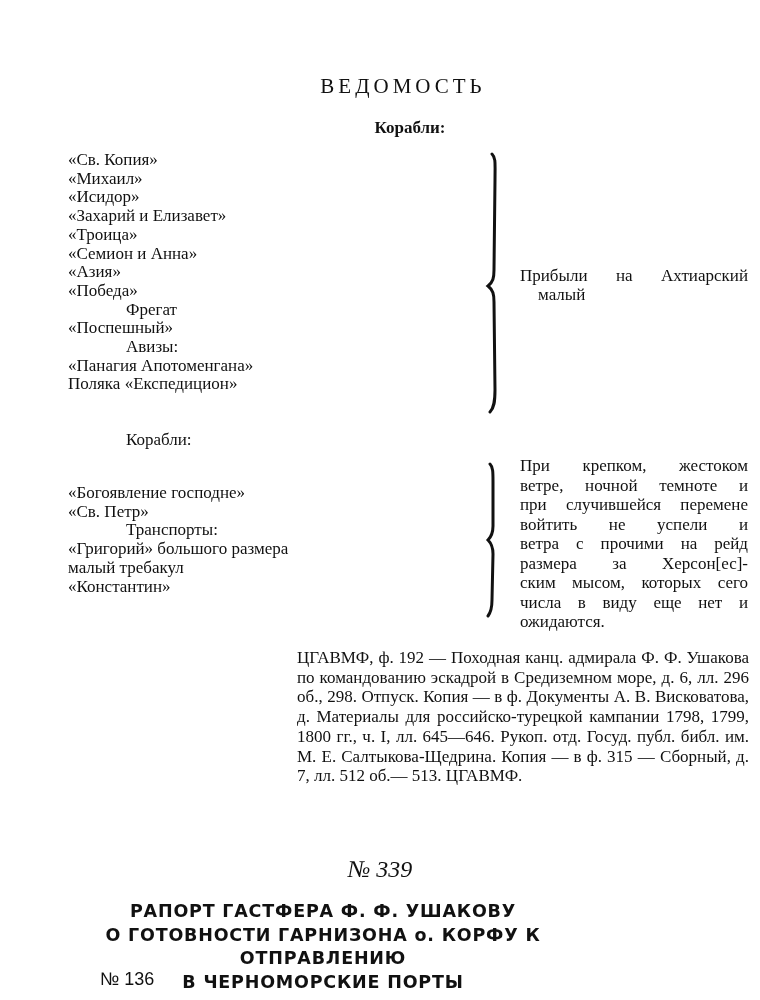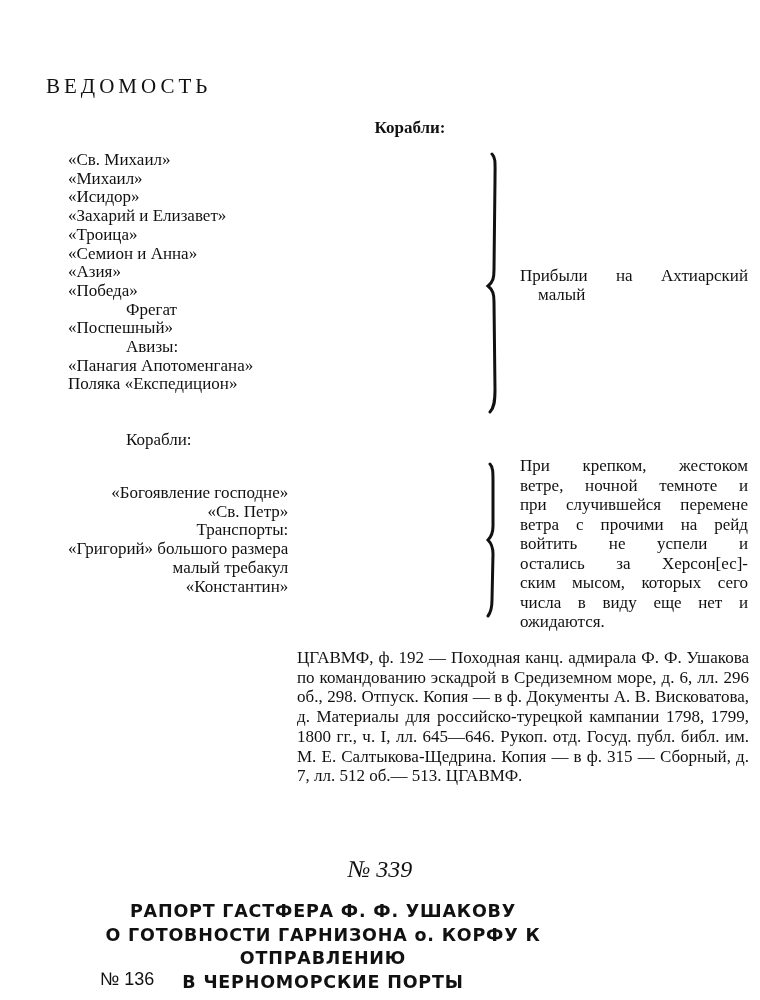--- a/index.html
+++ b/index.html
@@ -3,34 +3,34 @@
   <meta charset="utf-8">
   <style>
     html, body { margin: 0; padding: 0; }
     body {
       width: 760px; height: 1000px; background: #ffffff; color: #111111;
       font-family: "Liberation Serif", "DejaVu Serif", serif;
       position: relative; overflow: hidden;
     }
     .abs { position: absolute; }
     .title {
-      left: 0; width: 760px; top: 74px; text-align: left;
+      left: 0; width: 760px; top: 74px; text-align: center;
       font-size: 21px; letter-spacing: 4px; font-weight: normal;
       padding-left: 46px; box-sizing: border-box;
     }
     .subhead-bold {
       left: 0; width: 760px; top: 118px; text-align: center;
       font-size: 17px; font-weight: bold; padding-left: 60px; box-sizing: border-box;
     }
     .list { left: 68px; font-size: 17px; line-height: 18.7px; }
     .list .line { white-space: nowrap; }
     .list .indent { padding-left: 58px; }
     .list1 { top: 151px; }
     .sub2 { left: 126px; top: 430px; font-size: 17px; }
-    .list2 { top: 484px; text-align: right; }
+    .list2 { top: 484px; }
     .bracket { left: 478px; }
     .note1 {
       left: 520px; top: 266px; width: 228px; font-size: 17px; line-height: 19px;
       text-align: justify;
     }
     .note1 .l2 { padding-left: 18px; display: block; }
     .note2 {
       left: 520px; top: 456px; width: 228px; font-size: 17px; line-height: 19.5px;
       text-align: justify; text-align-last: justify;
     }
@@ -59,21 +59,21 @@
       font-family: "Liberation Sans", sans-serif;
     }
   </style>
 </head>
 <body>
 
 <div class="abs title">ВЕДОМОСТЬ</div>
 <div class="abs subhead-bold">Корабли:</div>
 
 <div class="abs list list1">
-  <div class="line">«Св. Михаил»</div>
+  <div class="line">«Св. Копия»</div>
   <div class="line">«Михаил»</div>
   <div class="line">«Исидор»</div>
   <div class="line">«Захарий и Елизавет»</div>
   <div class="line">«Троица»</div>
   <div class="line">«Семион и Анна»</div>
   <div class="line">«Азия»</div>
   <div class="line">«Победа»</div>
   <div class="line indent">Фрегат</div>
   <div class="line">«Поспешный»</div>
   <div class="line indent">Авизы:</div>
@@ -102,23 +102,23 @@
 </div>
 
 <svg class="abs bracket" style="top:460px;" width="30" height="160" viewBox="0 0 30 160">
   <path d="M12 4 C 15 7, 15 12, 15 22 L 15 66 C 15 72, 14 76, 10 80 C 14 84, 15 88, 15 94 L 14 140 C 14 148, 13 152, 10 156" fill="none" stroke="#111" stroke-width="3" stroke-linecap="round"></path>
 </svg>
 
 <div class="abs note2">
   <div>При крепком, жестоком</div>
   <div>ветре, ночной темноте и</div>
   <div>при случившейся перемене</div>
+  <div>войтить не успели и</div>
   <div>ветра с прочими на рейд</div>
-  <div>войтить не успели и</div>
-  <div>остались за Херсон[ес]-</div>
+  <div>размера за Херсон[ес]-</div>
   <div>ским мысом, которых сего</div>
   <div>числа в виду еще нет и</div>
   <div class="lastline">ожидаются.</div>
 </div>
 
 <div class="abs source">ЦГАВМФ, ф. 192 — Походная канц. адмирала Ф. Ф. Ушакова по командованию эскадрой в Средиземном море, д. 6, лл. 296 об., 298. Отпуск. Копия — в ф. Документы А. В. Висковатова, д. Материалы для российско-турецкой кампании 1798, 1799, 1800 гг., ч. I, лл. 645—646. Рукоп. отд. Госуд. публ. библ. им. М. Е. Салтыкова-Щедрина. Копия — в ф. 315 — Сборный, д. 7, лл. 512 об.— 513. ЦГАВМФ.</div>
 
 <div class="abs docnum">№ 339</div>
 
 <div class="abs heading">

